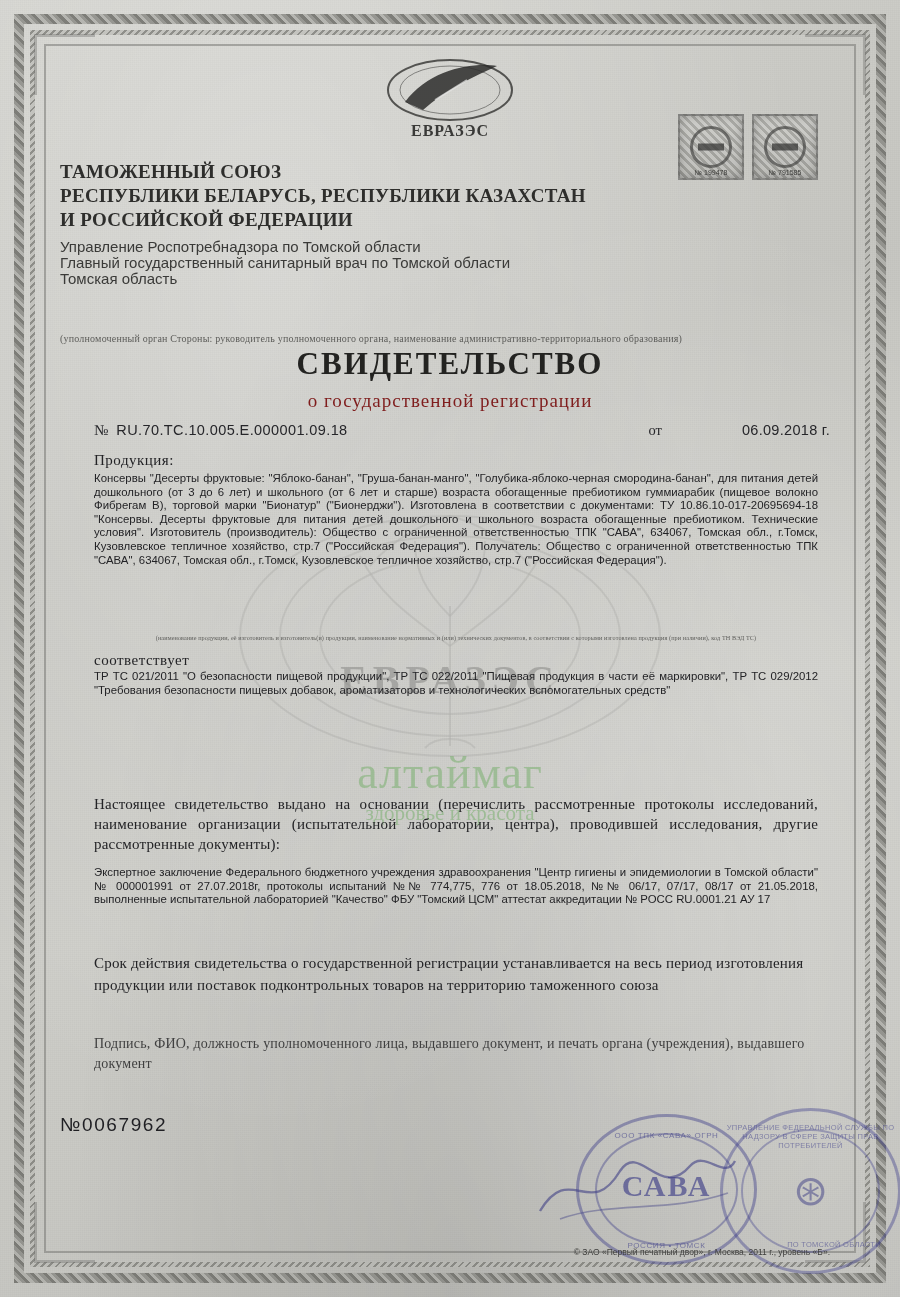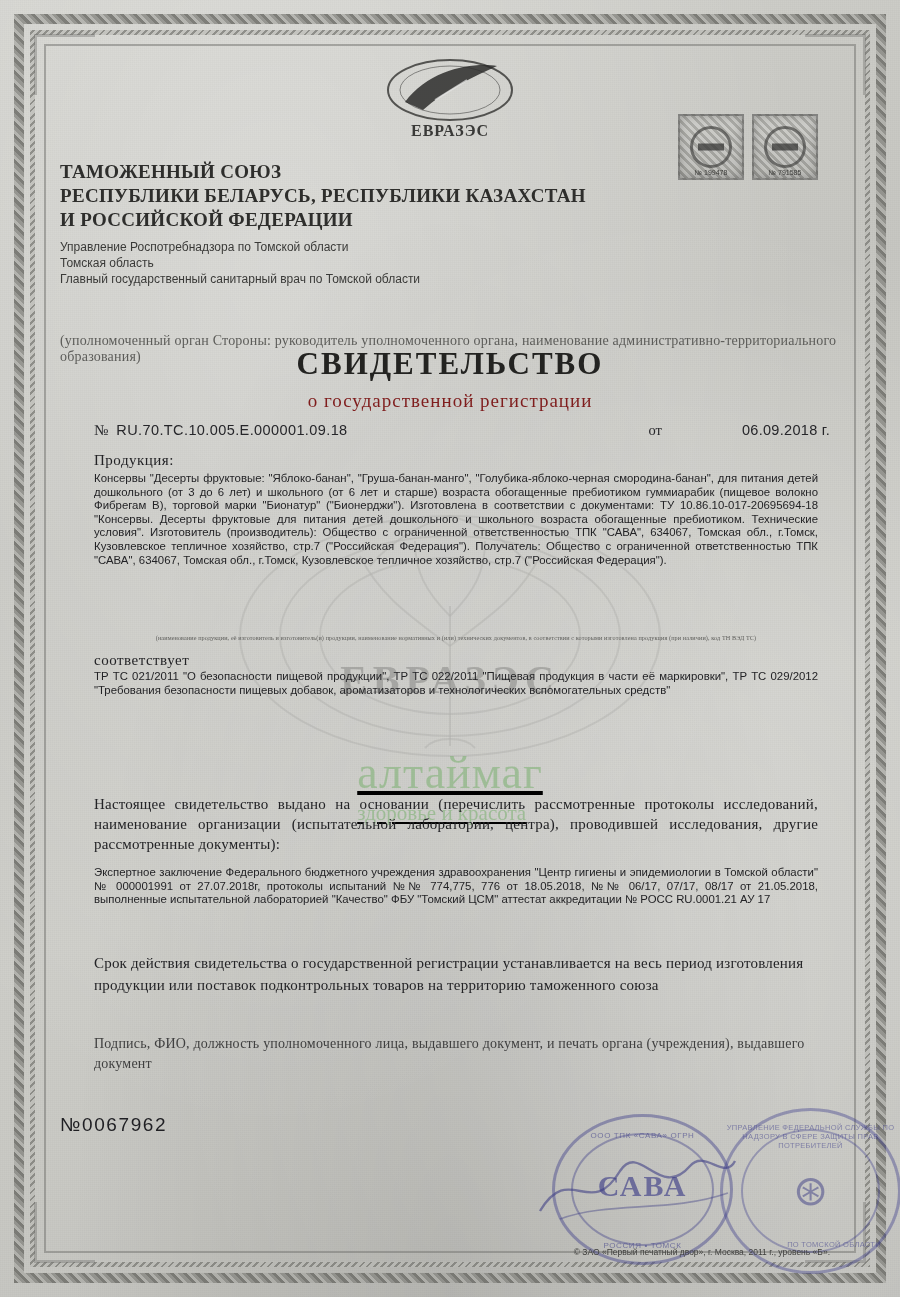--- a/index.html
+++ b/index.html
@@ -140,29 +140,29 @@
   }
   .ts-line1, .ts-line2, .ts-line3 {
     font-family: "Liberation Serif", serif;
     font-weight: bold;
     font-size: 19px;
     line-height: 24px;
     letter-spacing: .3px;
   }
   .org-line {
     font-family: "Liberation Sans", sans-serif;
-    font-size: 12px;
+    font-size: 15px;
     line-height: 16px;
     color: #3a3a38;
   }
   .org-line.first { margin-top: 7px; }
   .hint-line {
     margin-top: 46px;
     font-family: "Liberation Serif", serif;
-    font-size: 14px;
+    font-size: 10px;
     color: #5c5c59;
     letter-spacing: .2px;
   }
 
   .cert-title {
     position: absolute;
     left: 0; right: 0;
     top: 290px;
     text-align: center;
   }
@@ -318,23 +318,22 @@
     color: rgba(120,120,118,.45);
     pointer-events: none;
   }
 
   
   .green-wm {
     position: absolute;
     left: 50%;
     top: 690px;
     transform: translateX(-50%);
-    text-align: left;
+    text-align: center;
     pointer-events: none;
-    text-decoration: underline;
   }
   .green-wm .g1 {
     font-family: "Liberation Serif", serif;
     font-size: 46px;
     color: rgba(120,175,110,.55);
     letter-spacing: 1px;
   }
   .green-wm .g2 {
     font-family: "Liberation Serif", serif;
     font-size: 21px;
@@ -342,21 +341,21 @@
     margin-top: 2px;
   }
 
   
   .stamp {
     position: absolute;
     border-radius: 50%;
     pointer-events: none;
   }
   .stamp-sava {
-    left: 492px;
+    left: 516px;
     top: 1058px;
     width: 175px; height: 145px;
     border: 3px solid rgba(70,70,140,.55);
     opacity: .85;
   }
   .stamp-sava .inner-ring {
     position: absolute; inset: 16px;
     border: 2px solid rgba(70,70,140,.5);
     border-radius: 50%;
   }
@@ -481,22 +480,22 @@
       <div class="ring"></div>
       <div class="bar"></div>
       <div class="num">№ 791585</div>
     </div>
 
     <div class="title-block">
       <div class="ts-line1">ТАМОЖЕННЫЙ СОЮЗ</div>
       <div class="ts-line2">РЕСПУБЛИКИ БЕЛАРУСЬ, РЕСПУБЛИКИ КАЗАХСТАН</div>
       <div class="ts-line3">И РОССИЙСКОЙ ФЕДЕРАЦИИ</div>
       <div class="org-line first">Управление Роспотребнадзора по Томской области</div>
+      <div class="org-line">Главный государственный санитарный врач по Томской области</div>
       <div class="org-line">Томская область</div>
-      <div class="org-line">Главный государственный санитарный врач по Томской области</div>
       <div class="hint-line">(уполномоченный орган Стороны: руководитель уполномоченного органа, наименование административно-территориального образования)</div>
     </div>
 
     <div class="cert-title">
       <div class="main">СВИДЕТЕЛЬСТВО</div>
       <div class="sub">о государственной регистрации</div>
     </div>
 
     <div class="numrow">
       <span class="nsign">№</span>

